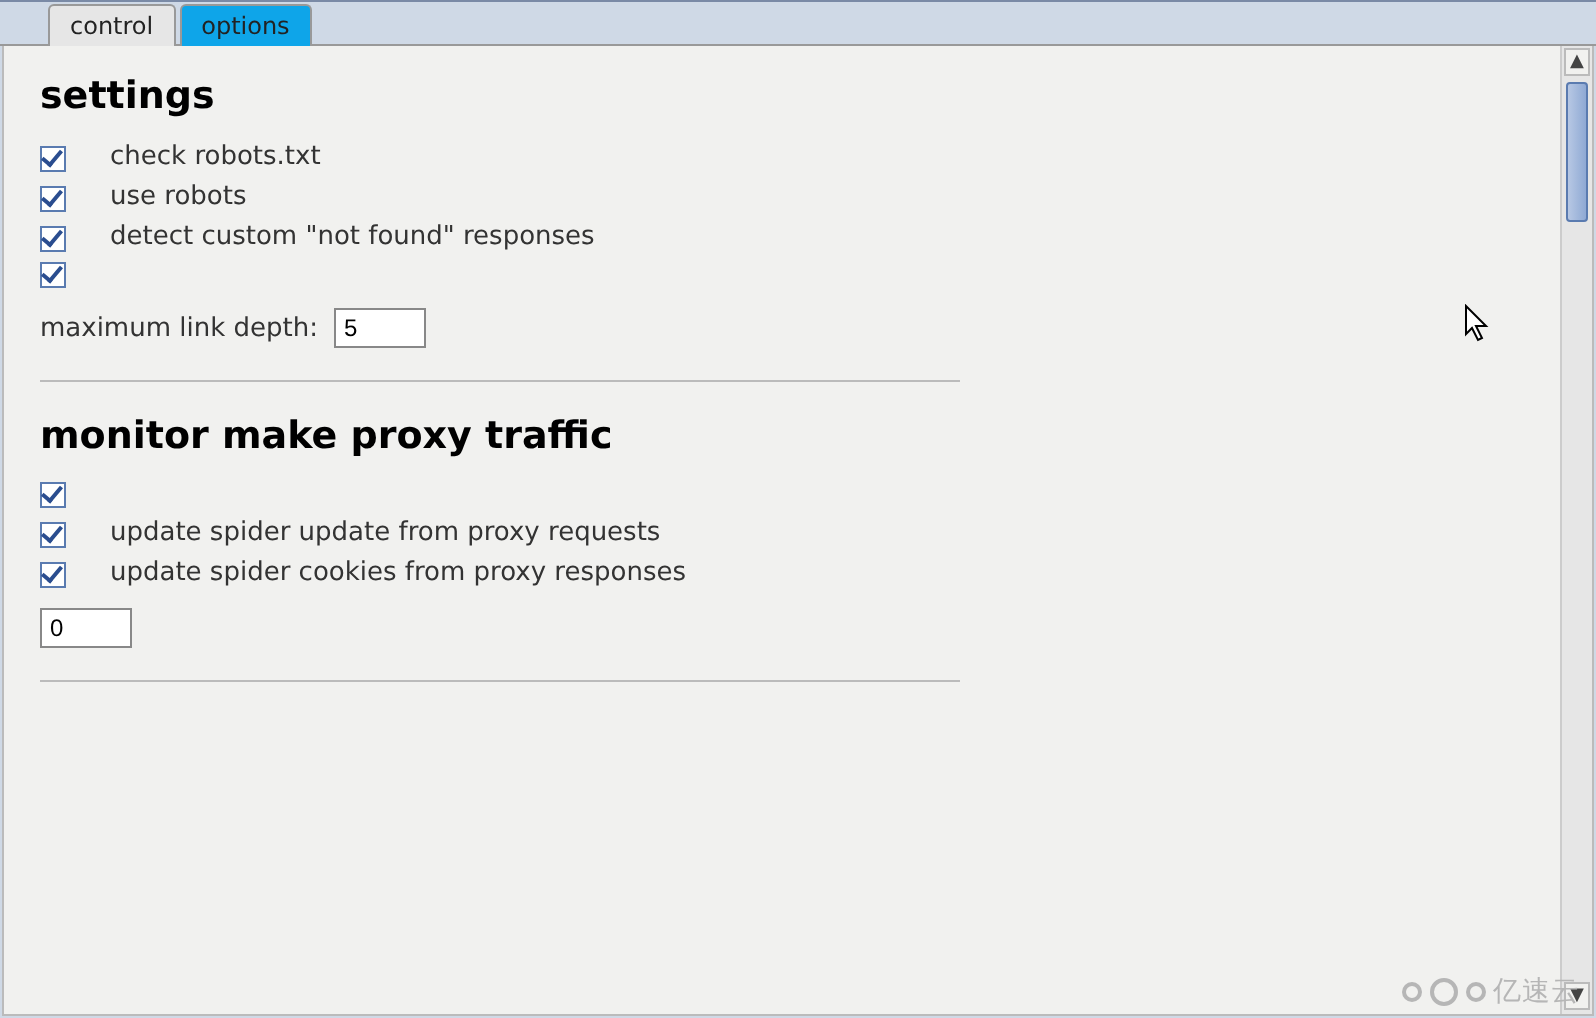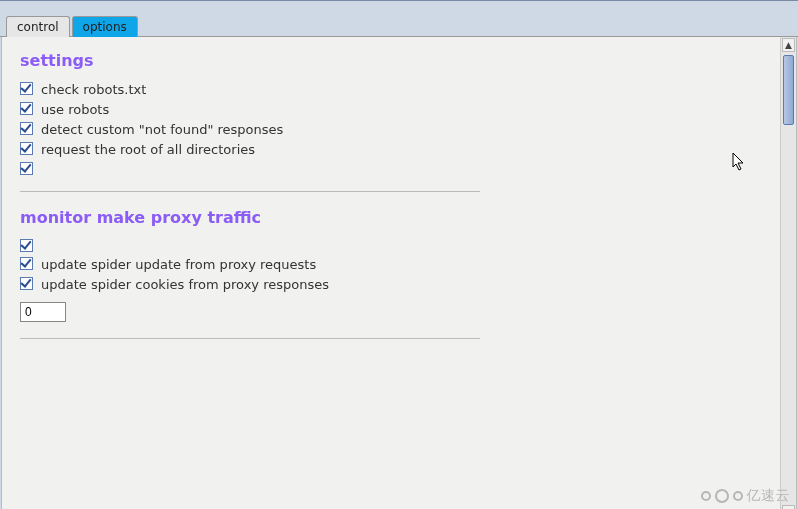--- a/index.html
+++ b/index.html
@@ -13,22 +13,22 @@
     height: 509px;
     overflow: hidden;
     position: relative;
   }
   .outer-border {
     border-top: 1px solid #7a8aa6;
   }
   .tabbar {
     display: flex;
     align-items: flex-end;
-    height: 36px;
-    padding-left: 6px;
+    height: 22px;
+    padding-left: 24px;
     background: #cfd9e6;
     border-bottom: 1px solid #999;
   }
   .tab {
     padding: 3px 10px 3px 10px;
     margin-right: 2px;
     border: 1px solid #999;
     border-bottom: none;
     border-radius: 3px 3px 0 0;
     background: #e6e6e6;
@@ -78,29 +78,29 @@
     left: 2px;
     right: 2px;
     height: 70px;
     background: linear-gradient(to right, #b7c8e4, #8fa9d4);
     border: 1px solid #5a7bb0;
     border-radius: 2px;
     cursor: pointer;
   }
   h3.section {
     margin: 0 0 12px 0;
-    font-size: 16px;
+    font-size: 19px;
     font-weight: bold;
-    color: #8b5cf6;
+    color: #000000;
   }
   .row {
     display: flex;
-    align-items: flex-start;
+    align-items: flex-end;
     margin: 5px 0;
-    gap: 8px;
+    gap: 22px;
   }
   .chk {
     width: 13px;
     height: 13px;
     border: 1px solid #5a7bb0;
     background: #fff;
     position: relative;
     flex-shrink: 0;
     cursor: pointer;
   }
@@ -182,26 +182,26 @@
       <div class="row">
         <span class="chk checked"></span>
         <span class="lbl">use robots</span>
       </div>
       <div class="row">
         <span class="chk checked"></span>
         <span class="lbl">detect custom "not found" responses</span>
       </div>
       <div class="row">
         <span class="chk checked"></span>
-        <span class="lbl">request the root of all directories</span>
-      </div>
-      <div class="row">
-        <span class="chk checked"></span>
-      </div>
-
+      </div>
+
+      <div class="field-row">
+        <span class="lbl">maximum link depth:</span>
+        <input class="txt" type="text" value="5" style="">
+      </div>
 
       <hr class="sep">
 
       <h3 class="section">monitor make proxy traffic</h3>
 
       <div class="row">
         <span class="chk checked"></span>
       </div>
       <div class="row">
         <span class="chk checked"></span>

